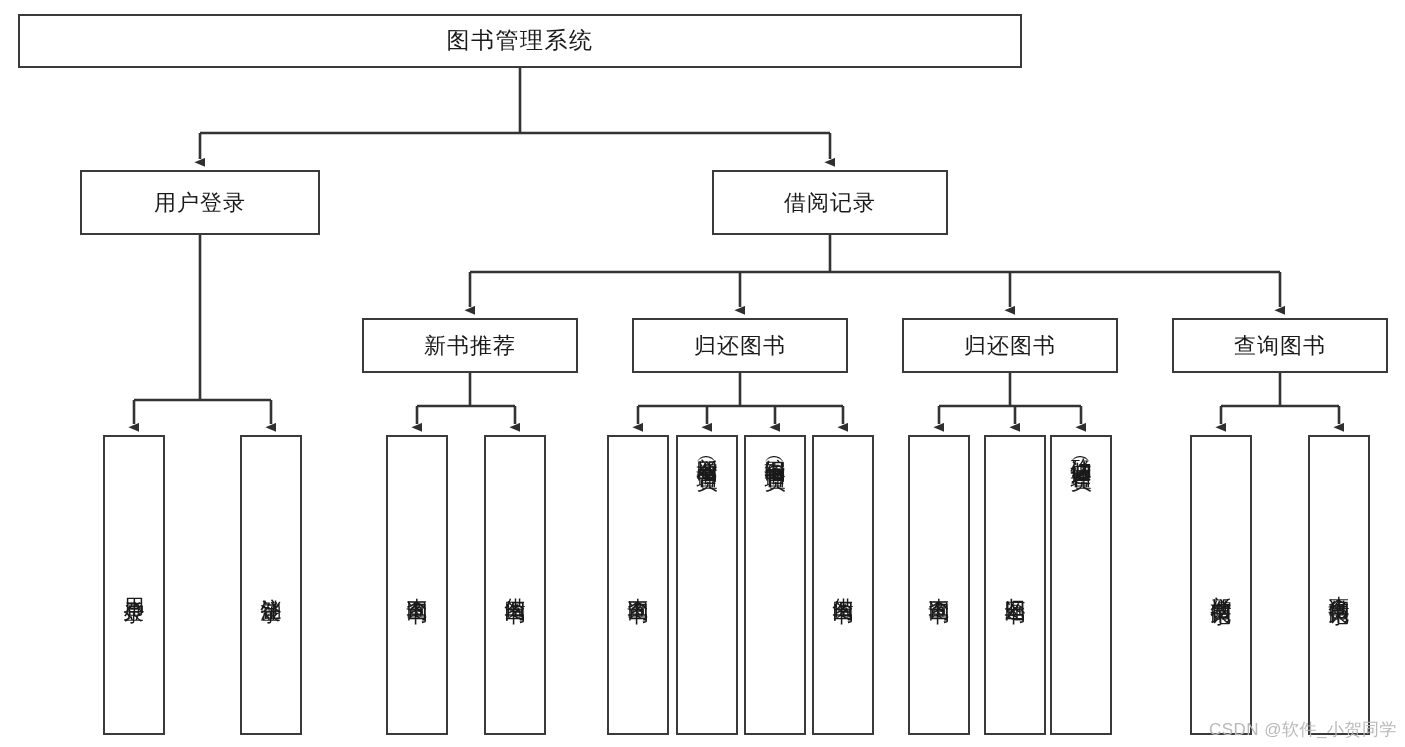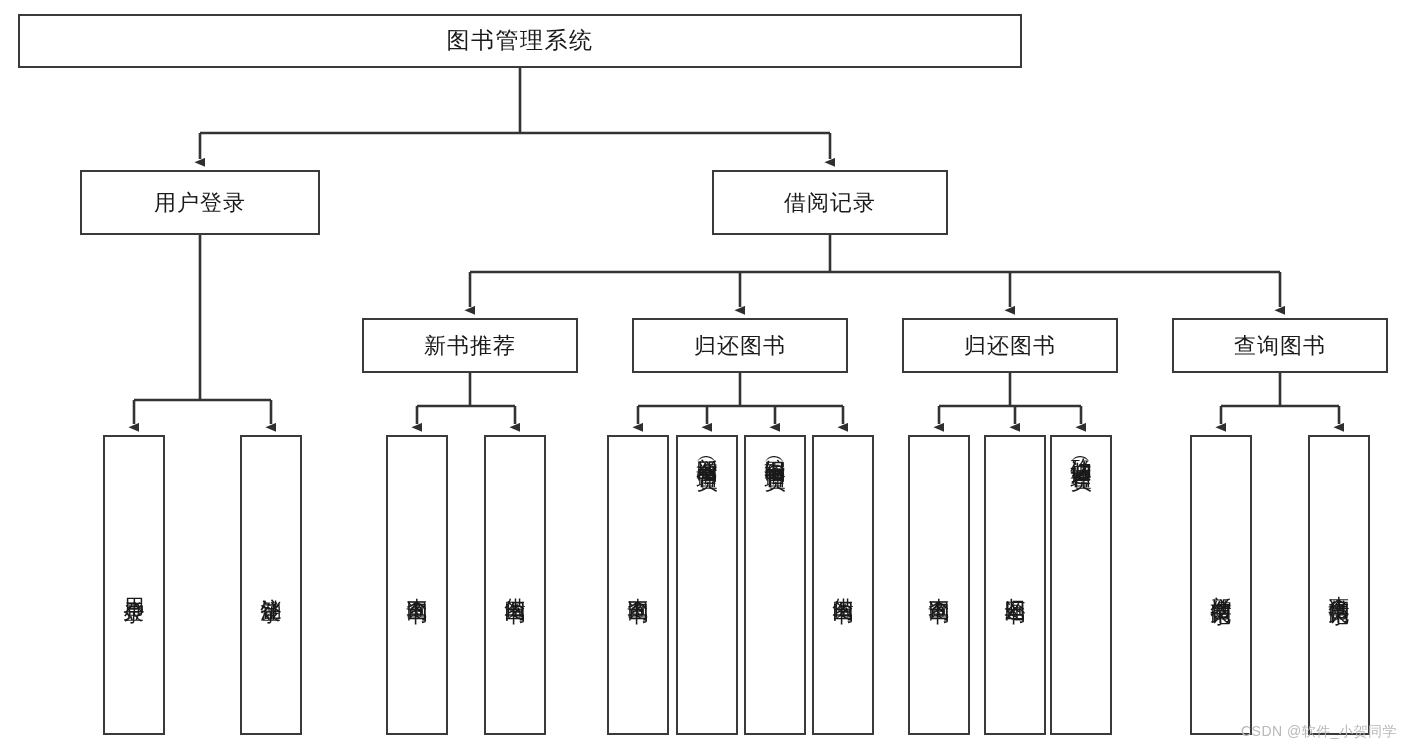--- a/index.html
+++ b/index.html
@@ -71,21 +71,21 @@
     padding-top: 4px;
   }
   .node.v.mid {
     align-items: center;
     padding-top: 0;
   }
   .watermark {
     position: absolute;
     right: 8px;
     bottom: 6px;
-    font-size: 14px;
+    font-size: 17px;
     color: #b9b9b9;
     letter-spacing: 0.5px;
     z-index: 3;
     white-space: nowrap;
   }
 </style>
 </head>
 <body>
 
 <div id="canvas">

